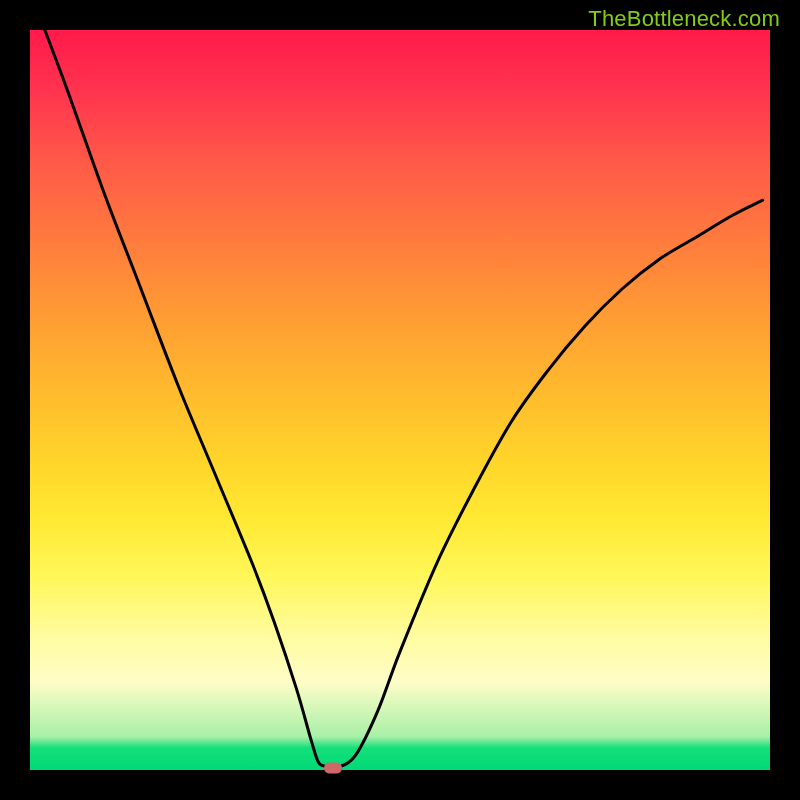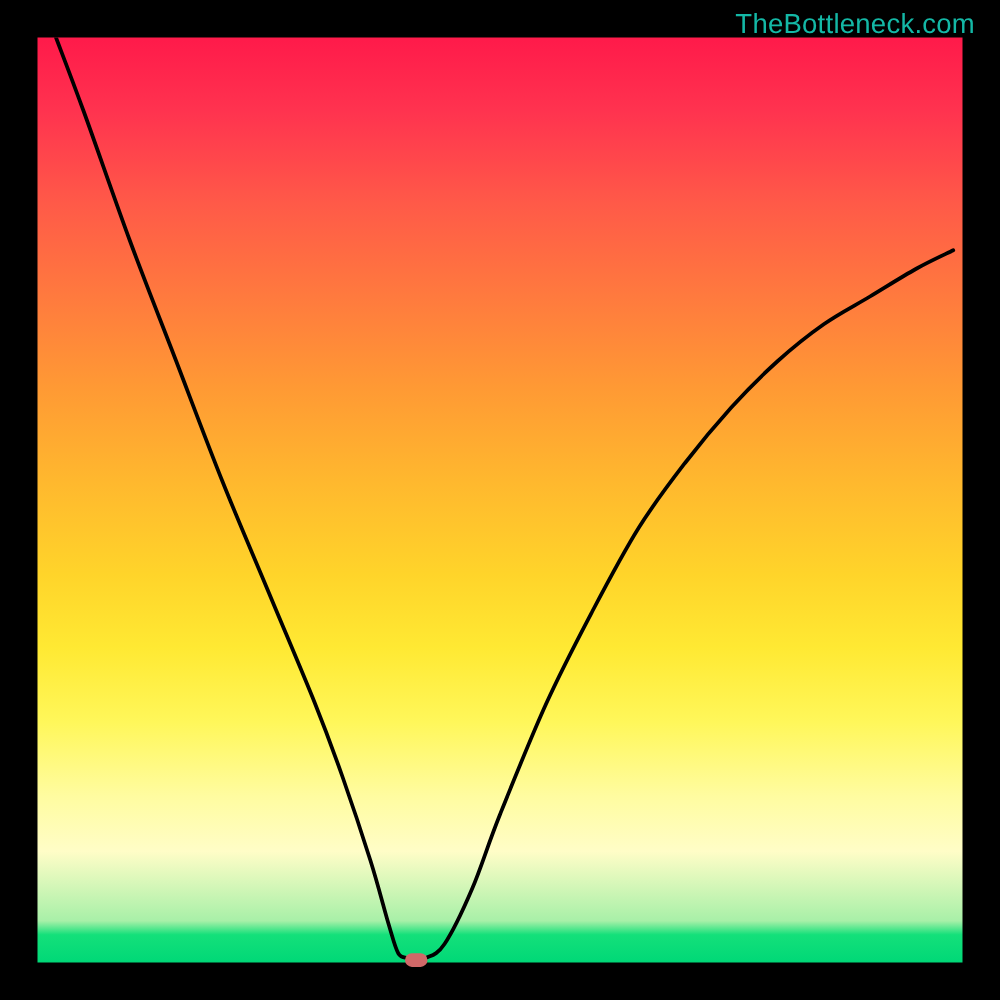--- a/index.html
+++ b/index.html
@@ -8,21 +8,21 @@
     height: 800px;
     background: #000;
     position: relative;
     font-family: Arial, sans-serif;
     overflow: hidden;
   }
   .watermark {
     position: absolute;
     top: 6px;
     right: 20px;
-    color: #14b8a6;
+    color: #84cc16;
     font-size: 22px;
     font-weight: 500;
     z-index: 20;
     letter-spacing: 0.2px;
   }
   .plot-area {
     position: absolute;
     left: 30px;
     top: 30px;
     width: 740px;

